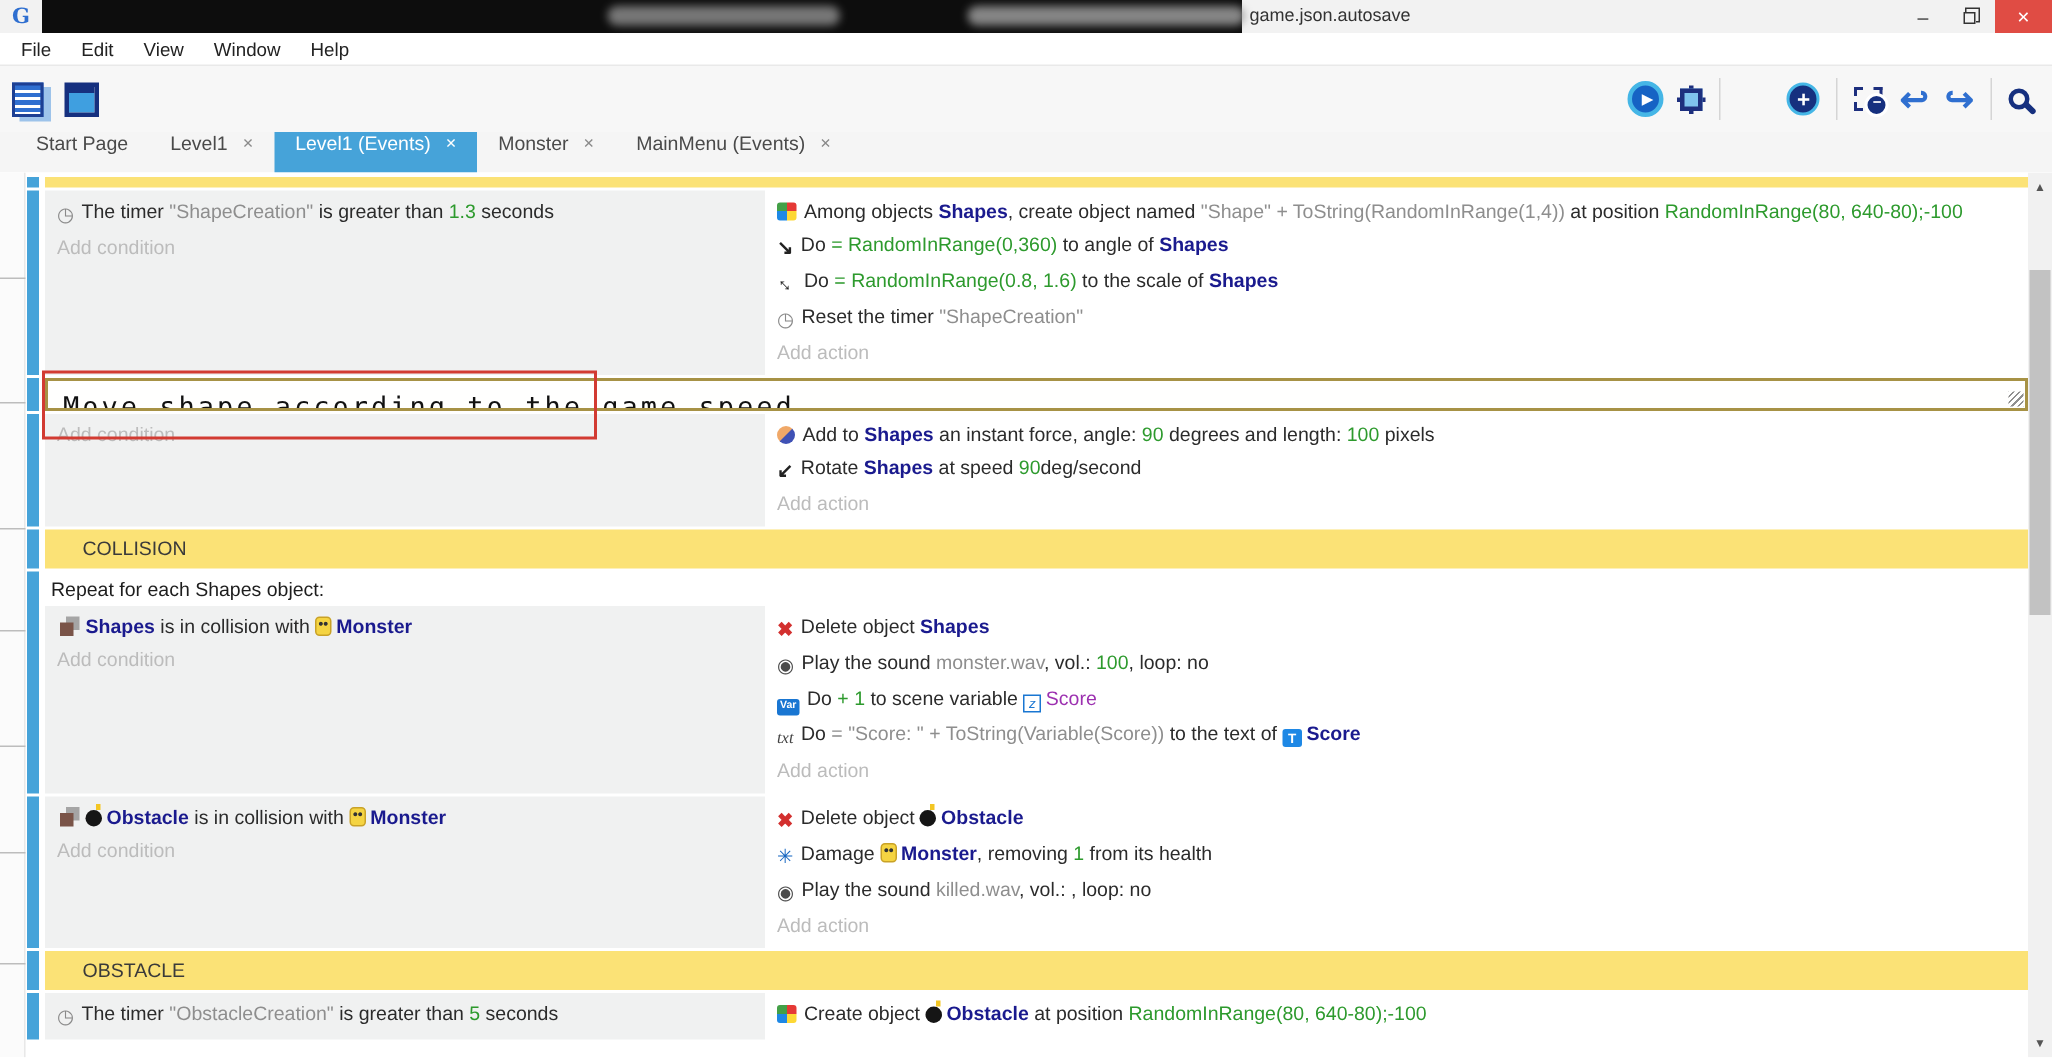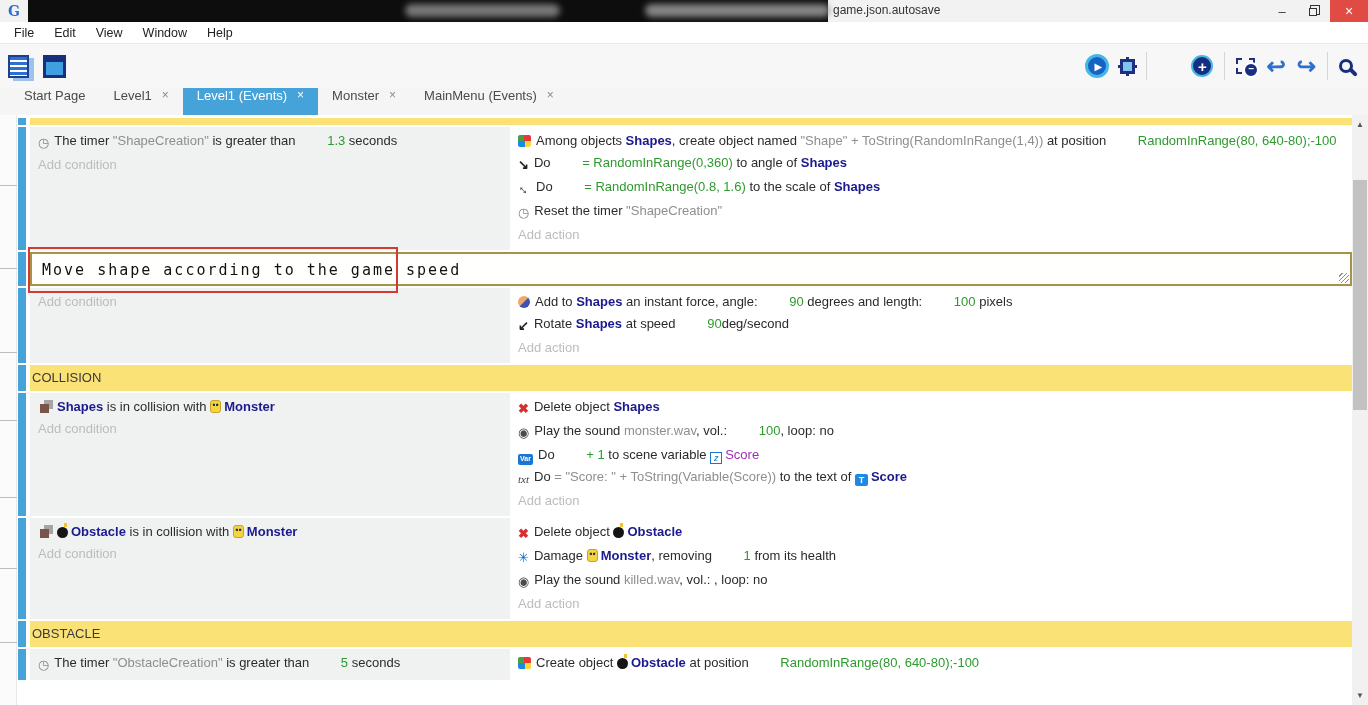--- a/index.html
+++ b/index.html
@@ -65,40 +65,40 @@
   .ev-block { display:flex; margin-bottom:2px; }
   .ev-bar { width:8px; background:#46a3d9; flex:0 0 auto; margin-right:4px; }
   .ev-content { flex:1; display:flex; flex-direction:column; min-width:0; }
   .ev-row { display:flex; flex:1; }
   .ev-conditions { width:480px; flex:0 0 auto; background:#f0f1f1; padding:3px 8px 4px; }
   .ev-actions { flex:1; background:#fff; padding:3px 8px 4px; min-width:0; }
   .ev-line { line-height:20px; padding:1px 0; }
   .ev-add { line-height:20px; padding:1px 0; color:#bcbcbc; }
   .ev-repeat-header { line-height:20px; padding:2px 4px 1px; color:#1d1d1d; background:#fff; }
 
-  .ev-header { flex:1; background:#fbe276; height:26px; line-height:26px; padding-left:2px; color:#3a3a3a; }
+  .ev-header { flex:1; background:#fbe276; height:26px; line-height:26px; padding-left:25px; color:#3a3a3a; }
   .ev-sliver { flex:1; background:#fbe276; height:7px; }
   .ev-block.sliver { height:7px; }
   .ev-block.sliver .ev-bar { margin-right:4px; }
 
   
-  .ev-comment-field { flex:1; border:2px solid #a79245; background:#fffffe; height:34px; position:relative; padding:7px 14px 0 10px; font-family:"DejaVu Sans Mono", monospace; font-size:15px; letter-spacing:2px; color:#111; white-space:nowrap; overflow:hidden; }
+  .ev-comment-field { flex:1; border:2px solid #a79245; background:#fffffe; height:22px; position:relative; padding:7px 14px 0 10px; font-family:"DejaVu Sans Mono", monospace; font-size:18px; letter-spacing:2px; color:#111; white-space:nowrap; overflow:hidden; }
   .grip { position:absolute; right:1px; bottom:1px; width:10px; height:10px; background:repeating-linear-gradient(135deg, transparent 0 2px, #8f8f8f 2px 3px); }
   .annotation { position:absolute; border:2px solid #d23b32; pointer-events:none; z-index:5; }
 
   
   .scrollbar { position:absolute; right:0; top:0; bottom:0; width:16px; background:#f1f1f1; }
   .sb-arrow { position:absolute; left:0; width:16px; height:15px; text-align:center; font-size:8px; color:#555; line-height:15px; }
   .sb-arrow.up { top:2px; } .sb-arrow.down { bottom:2px; }
   .sb-thumb { position:absolute; left:1px; width:14px; background:#c2c2c2; }
 
   
   .seg-plain { color:#2b2b2b; }
   .seg-object { color:#1a1a8e; font-weight:bold; }
-  .seg-expr { color:#2d9a2d;margin-left:28px; }
+  .seg-expr { color:#2d9a2d; }
   .seg-muted { color:#8e8e8e; }
   .seg-purple { color:#9c30b0; }
 
   
   .ei { display:inline-flex; align-items:center; justify-content:center; margin-right:5px; vertical-align:-2px; position:relative; }
   .ei-timer { color:#8a8a8a; font-size:13px; }
   .ei-create { width:13px; height:12px; background:conic-gradient(#e53935 0 25%, #fdd835 0 50%, #1e88e5 0 75%, #43a047 0); border-radius:2px; }
   .ei-angle, .ei-rotate { color:#222; font-weight:bold; font-size:13px; }
   .ei-scale { color:#222; font-weight:bold; font-size:13px; transform:rotate(45deg); }
   .ei-force { width:12px; height:12px; border-radius:50%; background:linear-gradient(135deg,#f0a868 0 48%,#3f51b5 52%); }
@@ -239,20 +239,21 @@
             </div>
           </div>
         </div>
         <div class="ev-block">
           <div class="ev-bar"></div>
           <div class="ev-header">COLLISION</div>
         </div>
         <div class="ev-block">
           <div class="ev-bar"></div>
           <div class="ev-content">
+            <div class="ev-repeat-header">Repeat for each Shapes object:</div>
             <div class="ev-row">
               <div class="ev-conditions">
                 <div class="ev-line"><span class="ei ei-collision"></span><span class="seg-object">Shapes</span><span class="seg-plain"> is in collision with </span><span class="ei ei-monster"></span><span class="seg-object">Monster</span></div>
                 <div class="ev-add">Add condition</div>
               </div>
               <div class="ev-actions">
                 <div class="ev-line"><span class="ei ei-delete">✖</span><span class="seg-plain">Delete object </span><span class="seg-object">Shapes</span></div>
                 <div class="ev-line"><span class="ei ei-sound">◉</span><span class="seg-plain">Play the sound </span><span class="seg-muted">monster.wav</span><span class="seg-plain">, vol.: </span><span class="seg-expr">100</span><span class="seg-plain">, loop: no</span></div>
                 <div class="ev-line"><span class="ei ei-variable">Var</span><span class="seg-plain">Do </span><span class="seg-expr">+ 1</span><span class="seg-plain"> to scene variable </span><span class="ei ei-varbadge">z</span><span class="seg-purple">Score</span></div>
                 <div class="ev-line"><span class="ei ei-text">txt</span><span class="seg-plain">Do </span><span class="seg-muted">= "Score: " + ToString(Variable(Score))</span><span class="seg-plain"> to the text of </span><span class="ei ei-textobj">T</span><span class="seg-object">Score</span></div>

